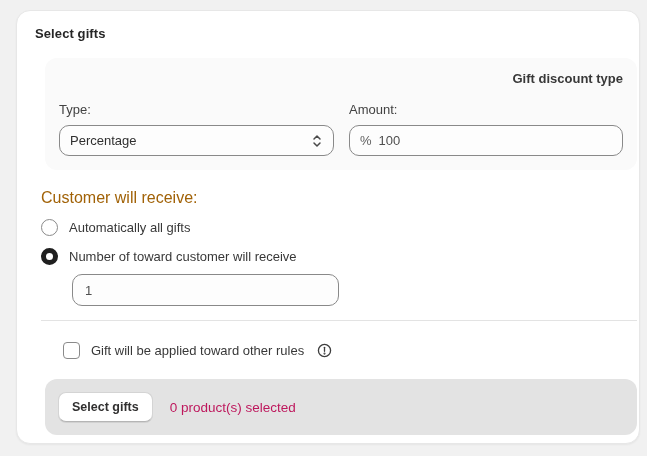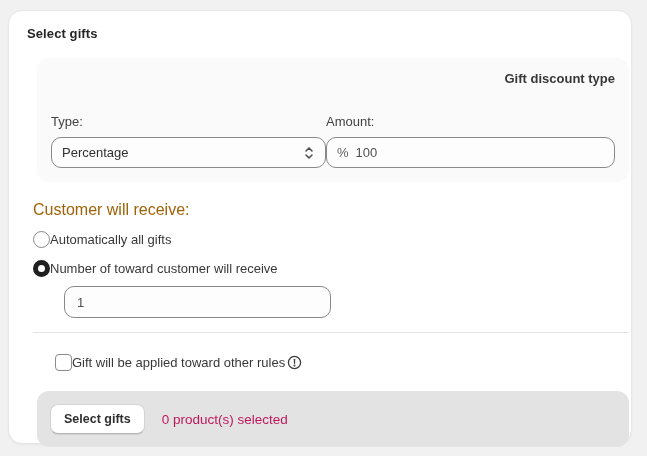--- a/index.html
+++ b/index.html
@@ -5,36 +5,36 @@
   * { margin:0; padding:0; box-sizing:border-box; }
   html,body { width:647px; height:456px; }
   body {
     background:#f1f1f1;
     font-family:"Liberation Sans","DejaVu Sans",sans-serif;
     color:#303030;
     position:relative;
     overflow:hidden;
   }
   .card {
-    position:absolute; left:8px; top:10px; width:624px; height:434px;
+    position:absolute; left:16px; top:10px; width:624px; height:434px;
     background:#ffffff; border-radius:14px;
     border:1px solid #e7e7e7;
     box-shadow:0 1px 2px rgba(0,0,0,0.05);
     padding:15px 14px 14px 18px;
   }
   .card-title { font-size:13px; font-weight:bold; color:#262626; letter-spacing:.1px; }
 
   .panel {
     margin-top:17px; margin-left:10px;
     background:#fafafa; border-radius:12px;
     padding:13px 14px 14px 14px;
     width:592px;
   }
   .panel-title { font-size:13px; font-weight:bold; color:#383838;text-align:right; }
-  .fields-row { display:flex; margin-top:28px;justify-content:flex-end; }
+  .fields-row { display:flex; gap:15px; margin-top:16px;justify-content:flex-end; }
   .field-type { width:275px; }
   .field-amount { flex:1; }
   .field-label { font-size:13px; color:#424242; margin-bottom:8px; }
 
   .select-box, .input-wrap {
     height:31px; background:#fdfdfd;
     border:1px solid #898989; border-radius:10px;
     display:flex; align-items:center;
     padding:0 10px; font-size:13px; color:#303030;
     cursor:pointer;
@@ -43,41 +43,41 @@
   .select-box .caret { display:flex; align-items:center; color:#4a4a4a; }
   .input-wrap input {
     border:none; outline:none; background:transparent;
     font-family:inherit; font-size:13px; color:#4f4f4f;
     width:100%; padding:0;
   }
   .prefix { color:#616161; margin-right:7px; font-size:13px; }
 
   .receive-section { margin-top:19px; margin-left:6px; }
   .receive-label { font-size:16px; color:#a16207; }
-  .radio-row { display:flex; align-items:center; margin-top:12px; cursor:pointer; }
+  .radio-row { display:flex; align-items:center; margin-top:12px; gap:11px; cursor:pointer; }
   .radio {
     width:17px; height:17px; border-radius:50%;
     border:1.5px solid #8a8a8a; background:#fff; flex:none;
   }
   .radio.checked { border:5.5px solid #1f1f1f; }
   .radio-text { font-size:13px; color:#383838; }
 
   .qty-wrap {
     margin:9px 0 0 31px; width:267px; height:32px;
     background:#fdfdfd; border:1px solid #898989; border-radius:10px;
     display:flex; align-items:center; padding:0 12px;
   }
   .qty-wrap input {
     border:none; outline:none; background:transparent;
     font-family:inherit; font-size:13px; color:#4f4f4f; width:100%;
   }
 
   .divider { border:none; border-top:1px solid #e3e3e3; margin:14px 0 0 6px; width:596px; }
 
-  .check-row { display:flex; align-items:center; margin:21px 0 0 8px; cursor:pointer;padding-left:20px; }
+  .check-row { display:flex; align-items:center; gap:11px; margin:21px 0 0 8px; cursor:pointer;padding-left:20px; }
   .checkbox {
     width:17px; height:17px; border:1.5px solid #8a8a8a;
     border-radius:4px; background:#fff; flex:none;
   }
   .check-text { font-size:13px; color:#383838; }
   .info-icon { display:flex; align-items:center; margin-left:2px; color:#3d3d3d; cursor:pointer; }
 
   .footer-bar {
     margin-top:20px; margin-left:10px; width:592px; height:56px;
     background:#e3e3e3; border-radius:12px;

